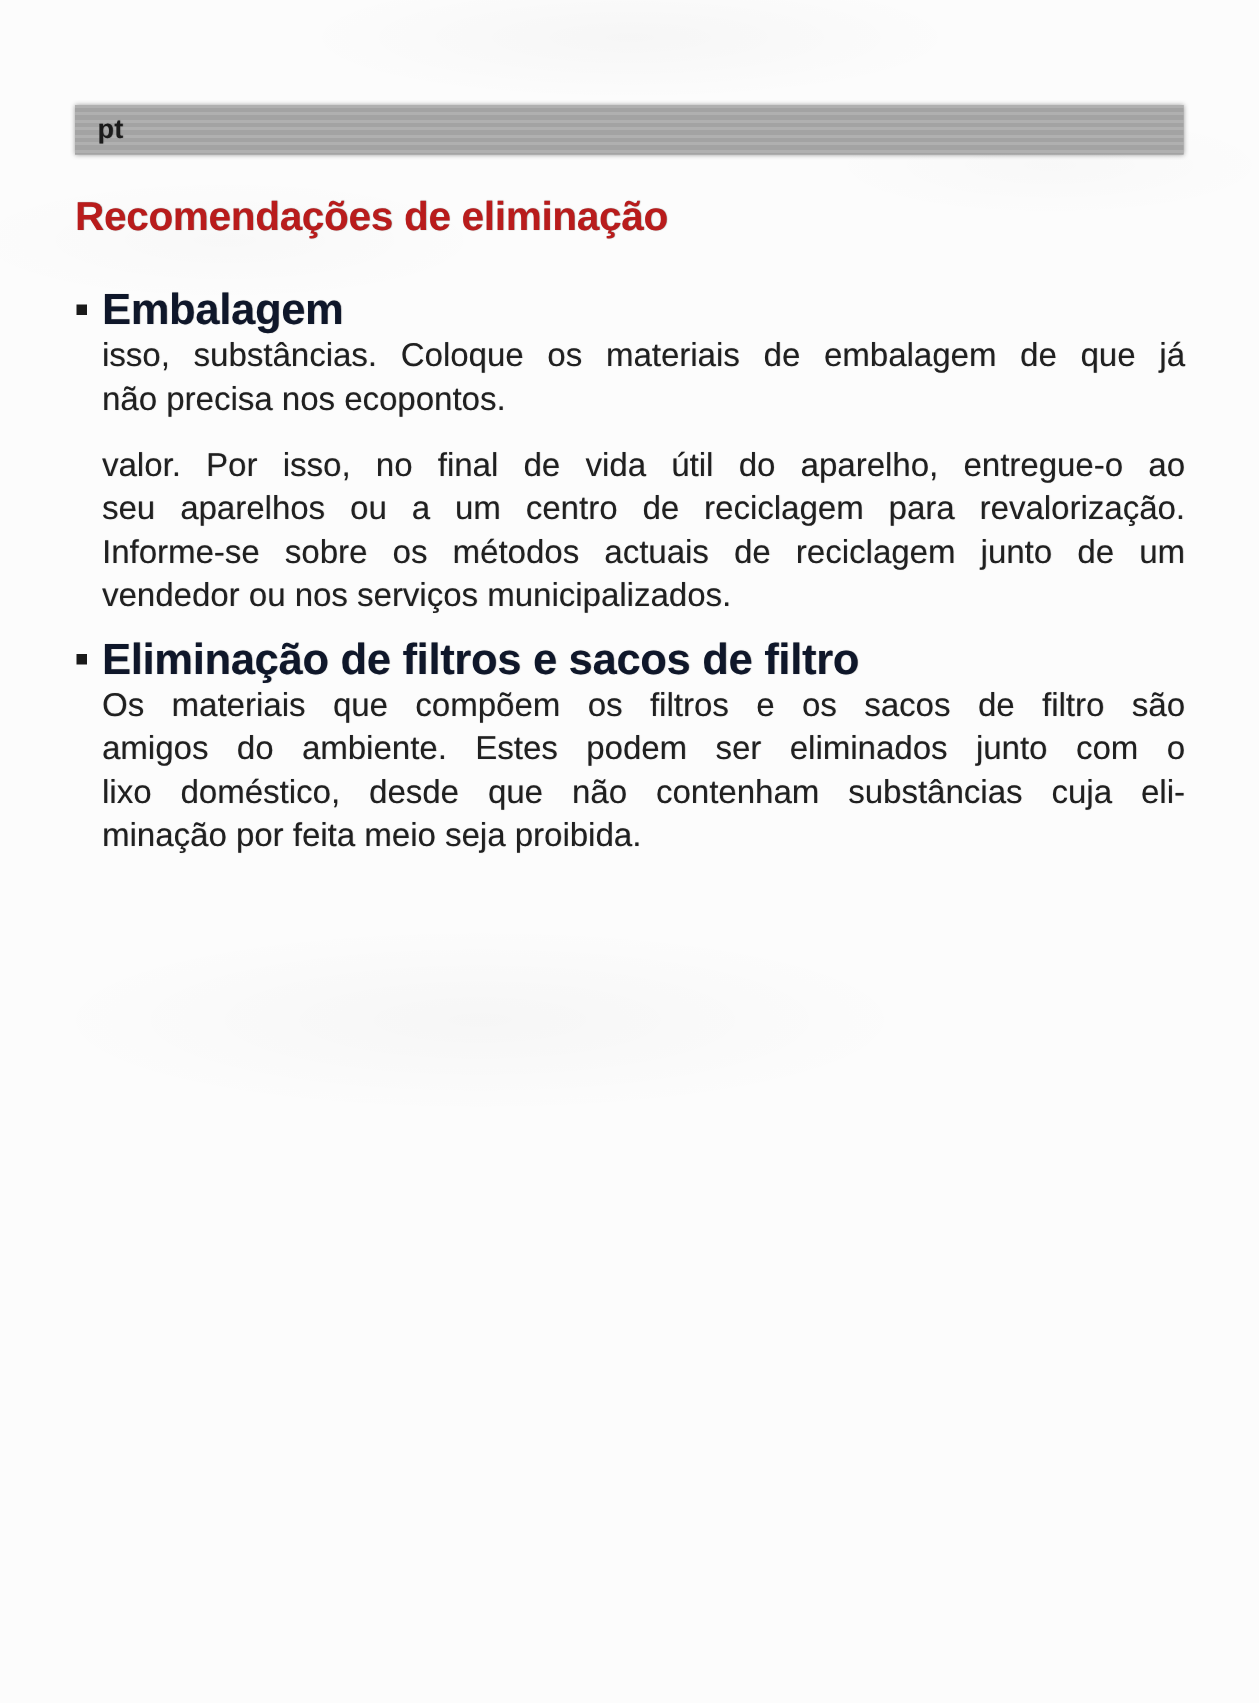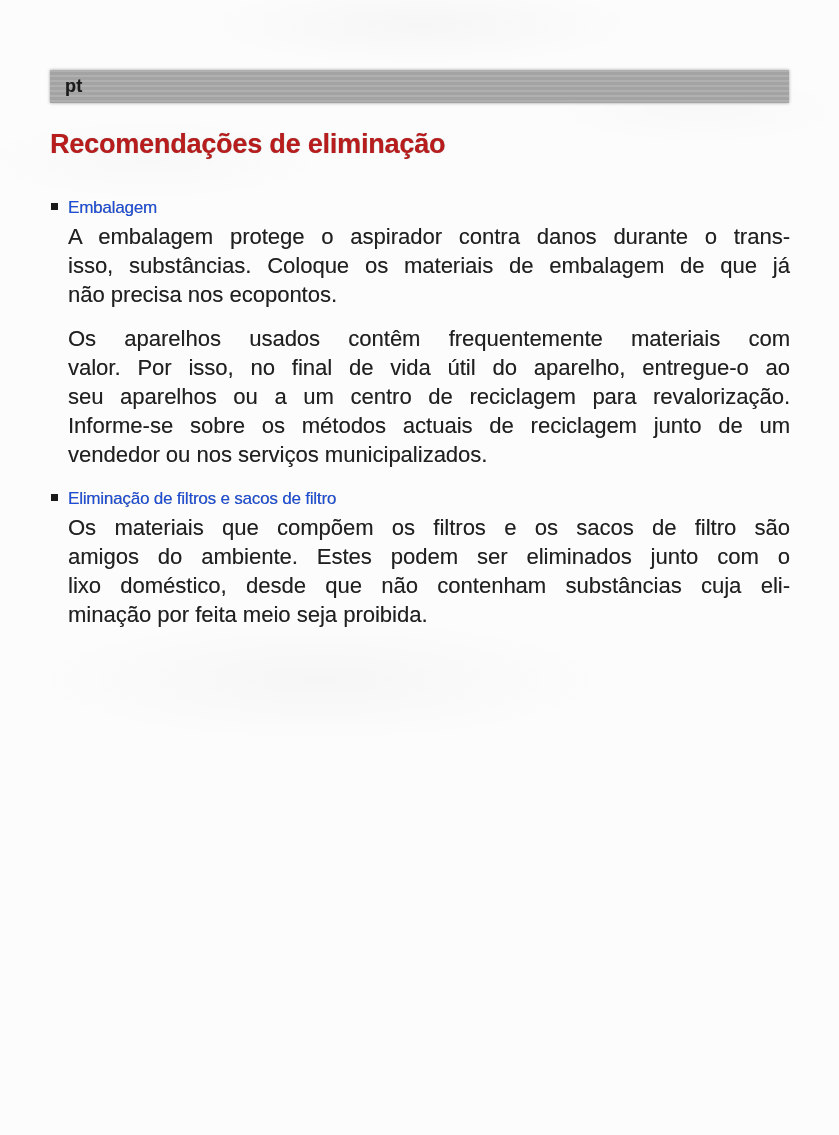--- a/index.html
+++ b/index.html
@@ -64,24 +64,24 @@
     color: #b91c1c;
     letter-spacing: -0.2px;
     text-shadow: 0.3px 0.3px 0.7px rgba(20,20,20,0.45);
   }
   .sec {
     margin: 0 0 15px 0;
   }
   .sec-header {
     position: relative;
     padding-left: 18px;
-    font-size: 17px;
-    font-weight: normal;
+    font-size: 29px;
+    font-weight: bold;
     line-height: 29px;
-    color: #1d4ed8;
+    color: #0f172a;
     letter-spacing: -0.2px;
     text-shadow: 0.3px 0.3px 0.6px rgba(20,20,20,0.45);
   }
   .bullet {
     position: absolute;
     left: 1px;
     top: 10px;
     width: 7px;
     height: 7px;
     background: #1a1a1a;
@@ -114,29 +114,27 @@
   <div class="content">
 
     <h1 class="page-title">Recomendações de eliminação</h1>
 
     <section class="sec">
       <div class="sec-header">
         <span class="bullet"></span>
         <span>Embalagem</span>
       </div>
       <div class="sec-body">
-        <div class="bl">A embalagem protege o aspirador contra danos durante o trans-</div>
         <div class="bl">isso, substâncias. Coloque os materiais de embalagem de que já</div>
         <div class="bl last">não precisa nos ecopontos.</div>
       </div>
     </section>
 
     <section class="sec">
       <div class="sec-body">
-        <div class="bl">Os aparelhos usados contêm frequentemente materiais com</div>
         <div class="bl">valor. Por isso, no final de vida útil do aparelho, entregue-o ao</div>
         <div class="bl">seu aparelhos ou a um centro de reciclagem para revalorização.</div>
         <div class="bl">Informe-se sobre os métodos actuais de reciclagem junto de um</div>
         <div class="bl last">vendedor ou nos serviços municipalizados.</div>
       </div>
     </section>
 
     <section class="sec">
       <div class="sec-header">
         <span class="bullet"></span>

